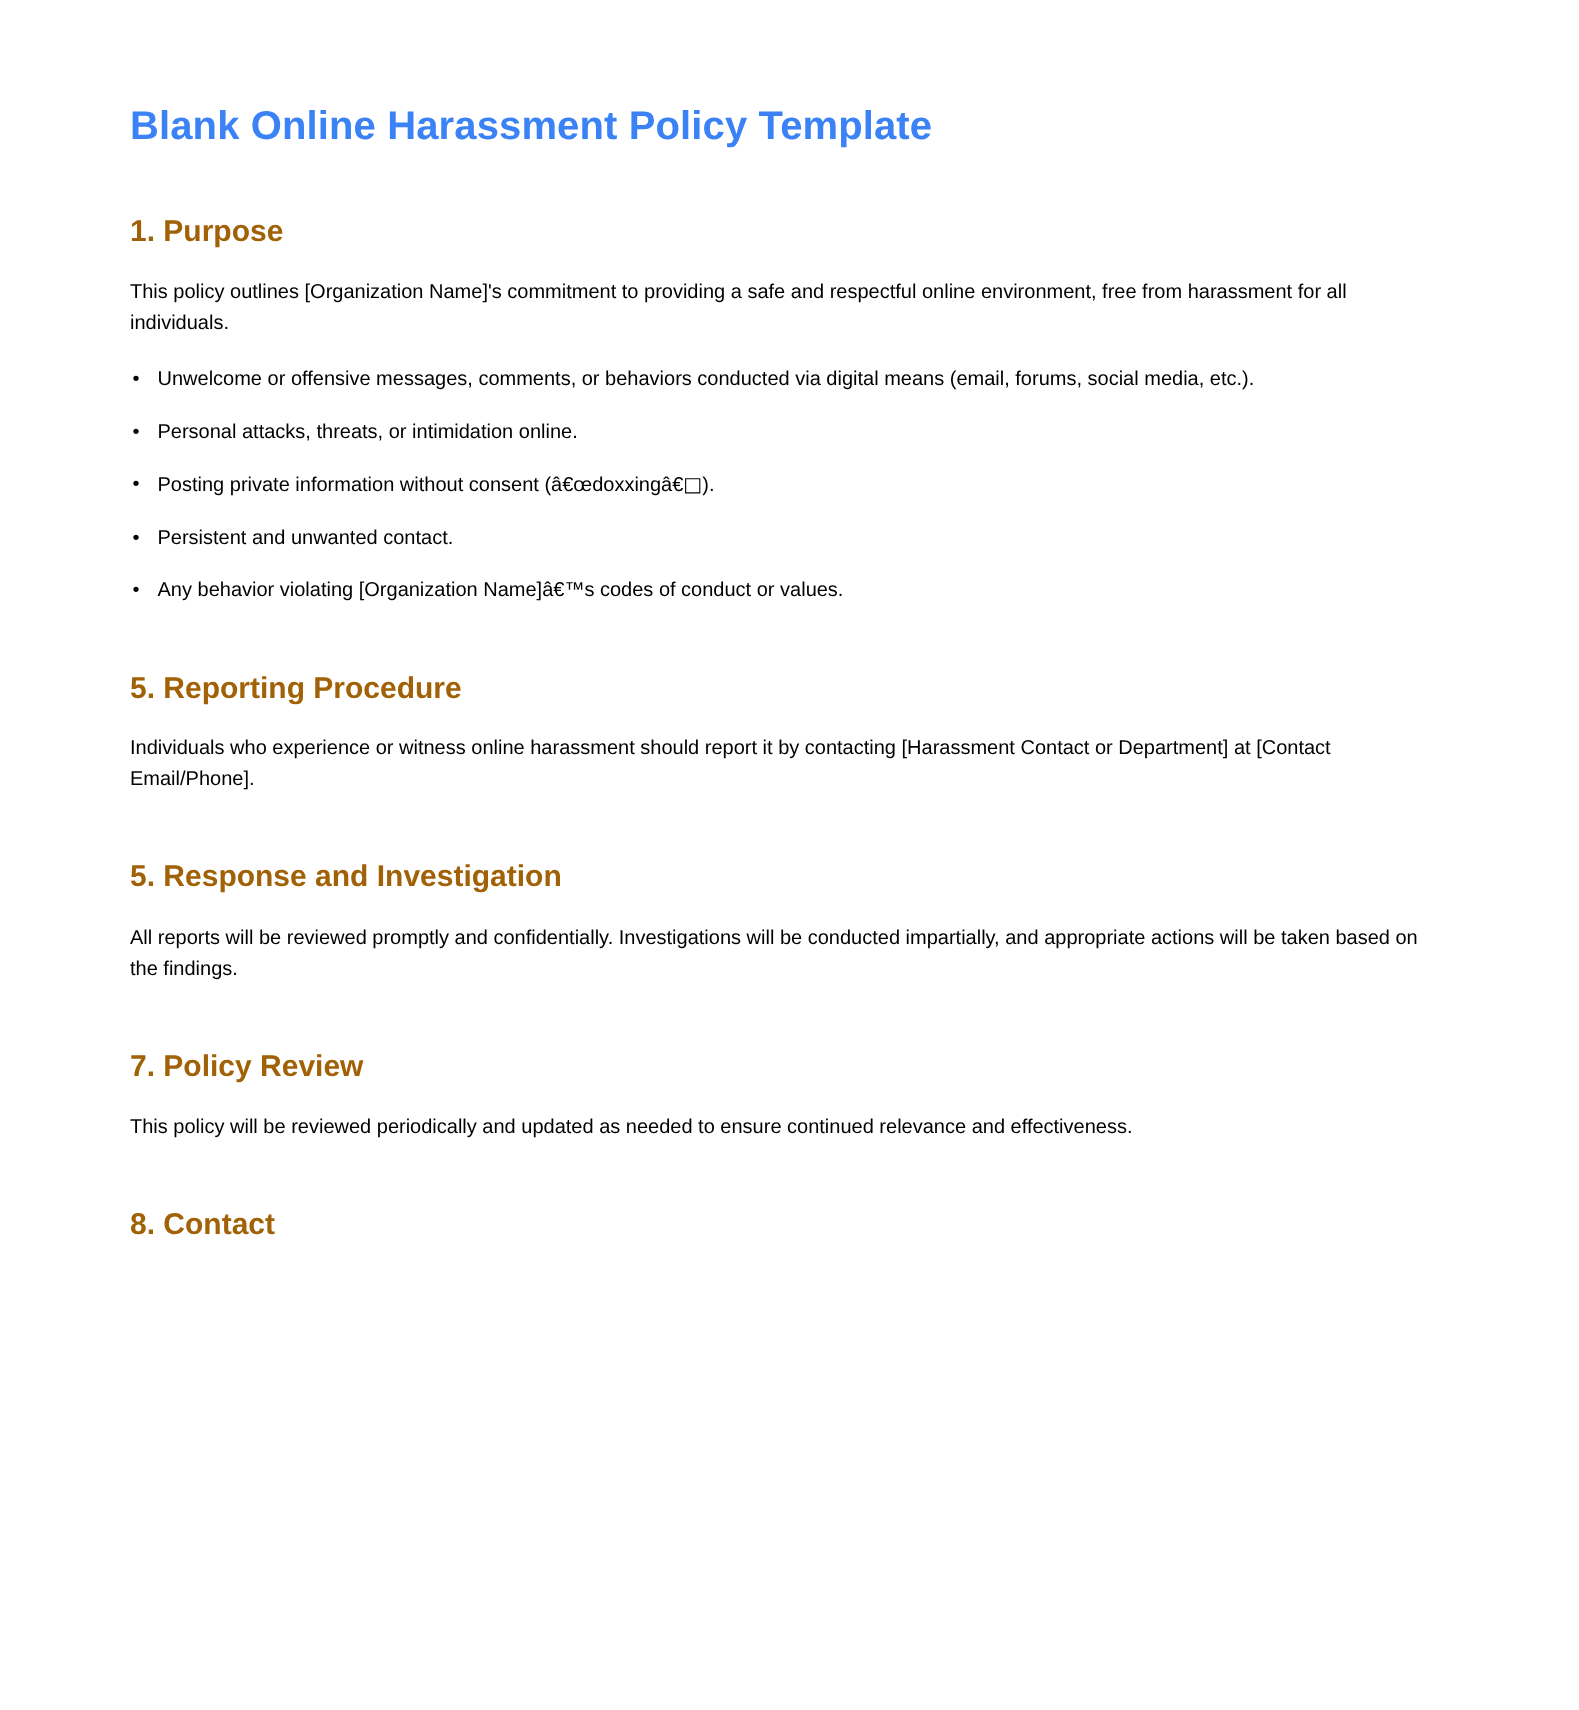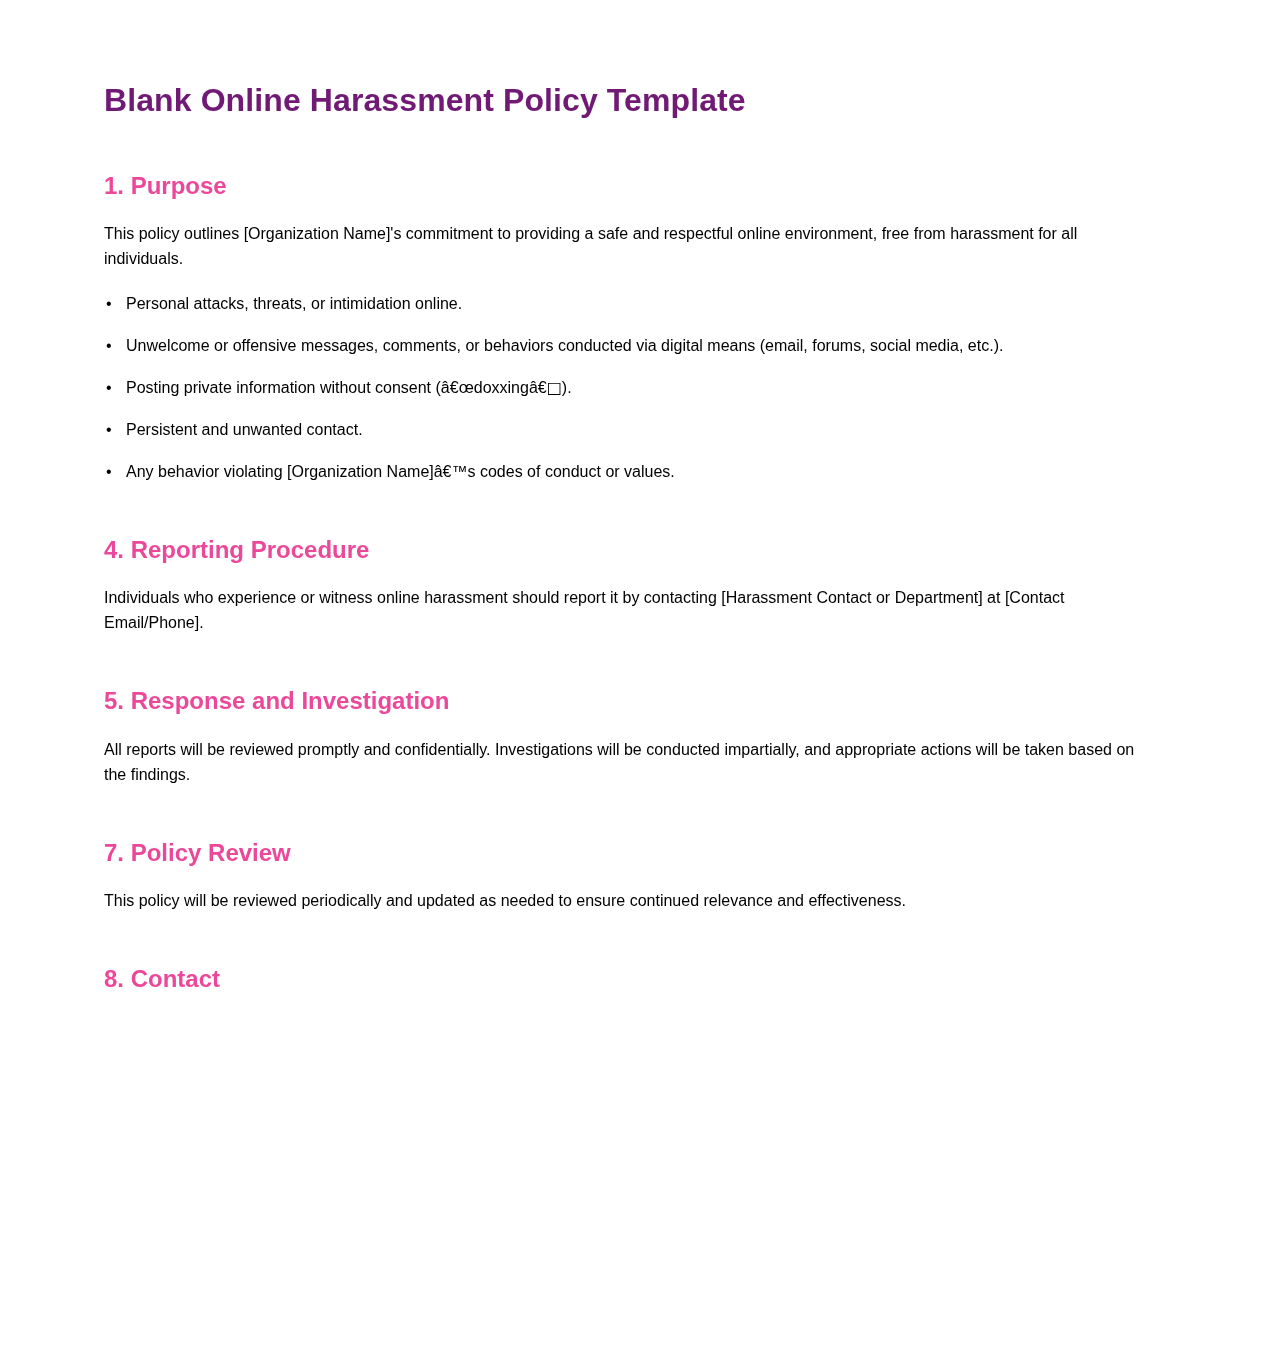--- a/index.html
+++ b/index.html
@@ -19,28 +19,28 @@
     box-sizing: border-box;
     width: 1263px;
     padding: 64px 113px 60px 104px;
   }
   h1.doc-title {
     font-size: 32px;
     font-weight: bold;
     line-height: 1.25;
     letter-spacing: 0.1px;
     margin: 16px 0 0 0;
-    color: #701a75;
+    color: #3b82f6;
   }
   h2.section-heading {
     font-size: 24px;
     font-weight: bold;
     line-height: 1.3;
     margin: 50px 0 0 0;
-    color: #ec4899;
+    color: #a16207;
   }
   p.body-text {
     font-size: 16px;
     line-height: 25px;
     margin: 20px 0 0 0;
     color: #000;
     max-width: 1046px;
   }
   ul.bullet-list {
     margin: 20px 0 0 0;
@@ -82,30 +82,30 @@
   <h1 class="doc-title">Blank Online Harassment Policy Template</h1>
 
   <section>
     <h2 class="section-heading">1. Purpose</h2>
     <p class="body-text"><span>This policy outlines </span><span class="ph">[Organization Name]</span><span>'s commitment to providing a safe and respectful online environment, free from harassment for all individuals.</span></p>
   </section>
 
 
   <section>
     <ul class="bullet-list">
+      <li><span>Unwelcome or offensive messages, comments, or behaviors conducted via digital means (email, forums, social media, etc.).</span></li>
       <li><span>Personal attacks, threats, or intimidation online.</span></li>
-      <li><span>Unwelcome or offensive messages, comments, or behaviors conducted via digital means (email, forums, social media, etc.).</span></li>
       <li><span>Posting private information without consent (â€œdoxxingâ€</span><span class="tofu">□</span><span>).</span></li>
       <li><span>Persistent and unwanted contact.</span></li>
       <li><span>Any behavior violating </span><span class="ph">[Organization Name]</span><span>â€™s codes of conduct or values.</span></li>
     </ul>
   </section>
 
   <section>
-    <h2 class="section-heading">4. Reporting Procedure</h2>
+    <h2 class="section-heading">5. Reporting Procedure</h2>
     <p class="body-text"><span>Individuals who experience or witness online harassment should report it by contacting </span><span class="ph">[Harassment Contact or Department]</span><span> at </span><span class="ph">[Contact Email/Phone]</span><span>.</span></p>
   </section>
 
   <section>
     <h2 class="section-heading">5. Response and Investigation</h2>
     <p class="body-text">All reports will be reviewed promptly and confidentially. Investigations will be conducted impartially, and appropriate actions will be taken based on the findings.</p>
   </section>
 
   <section>
   </section>

